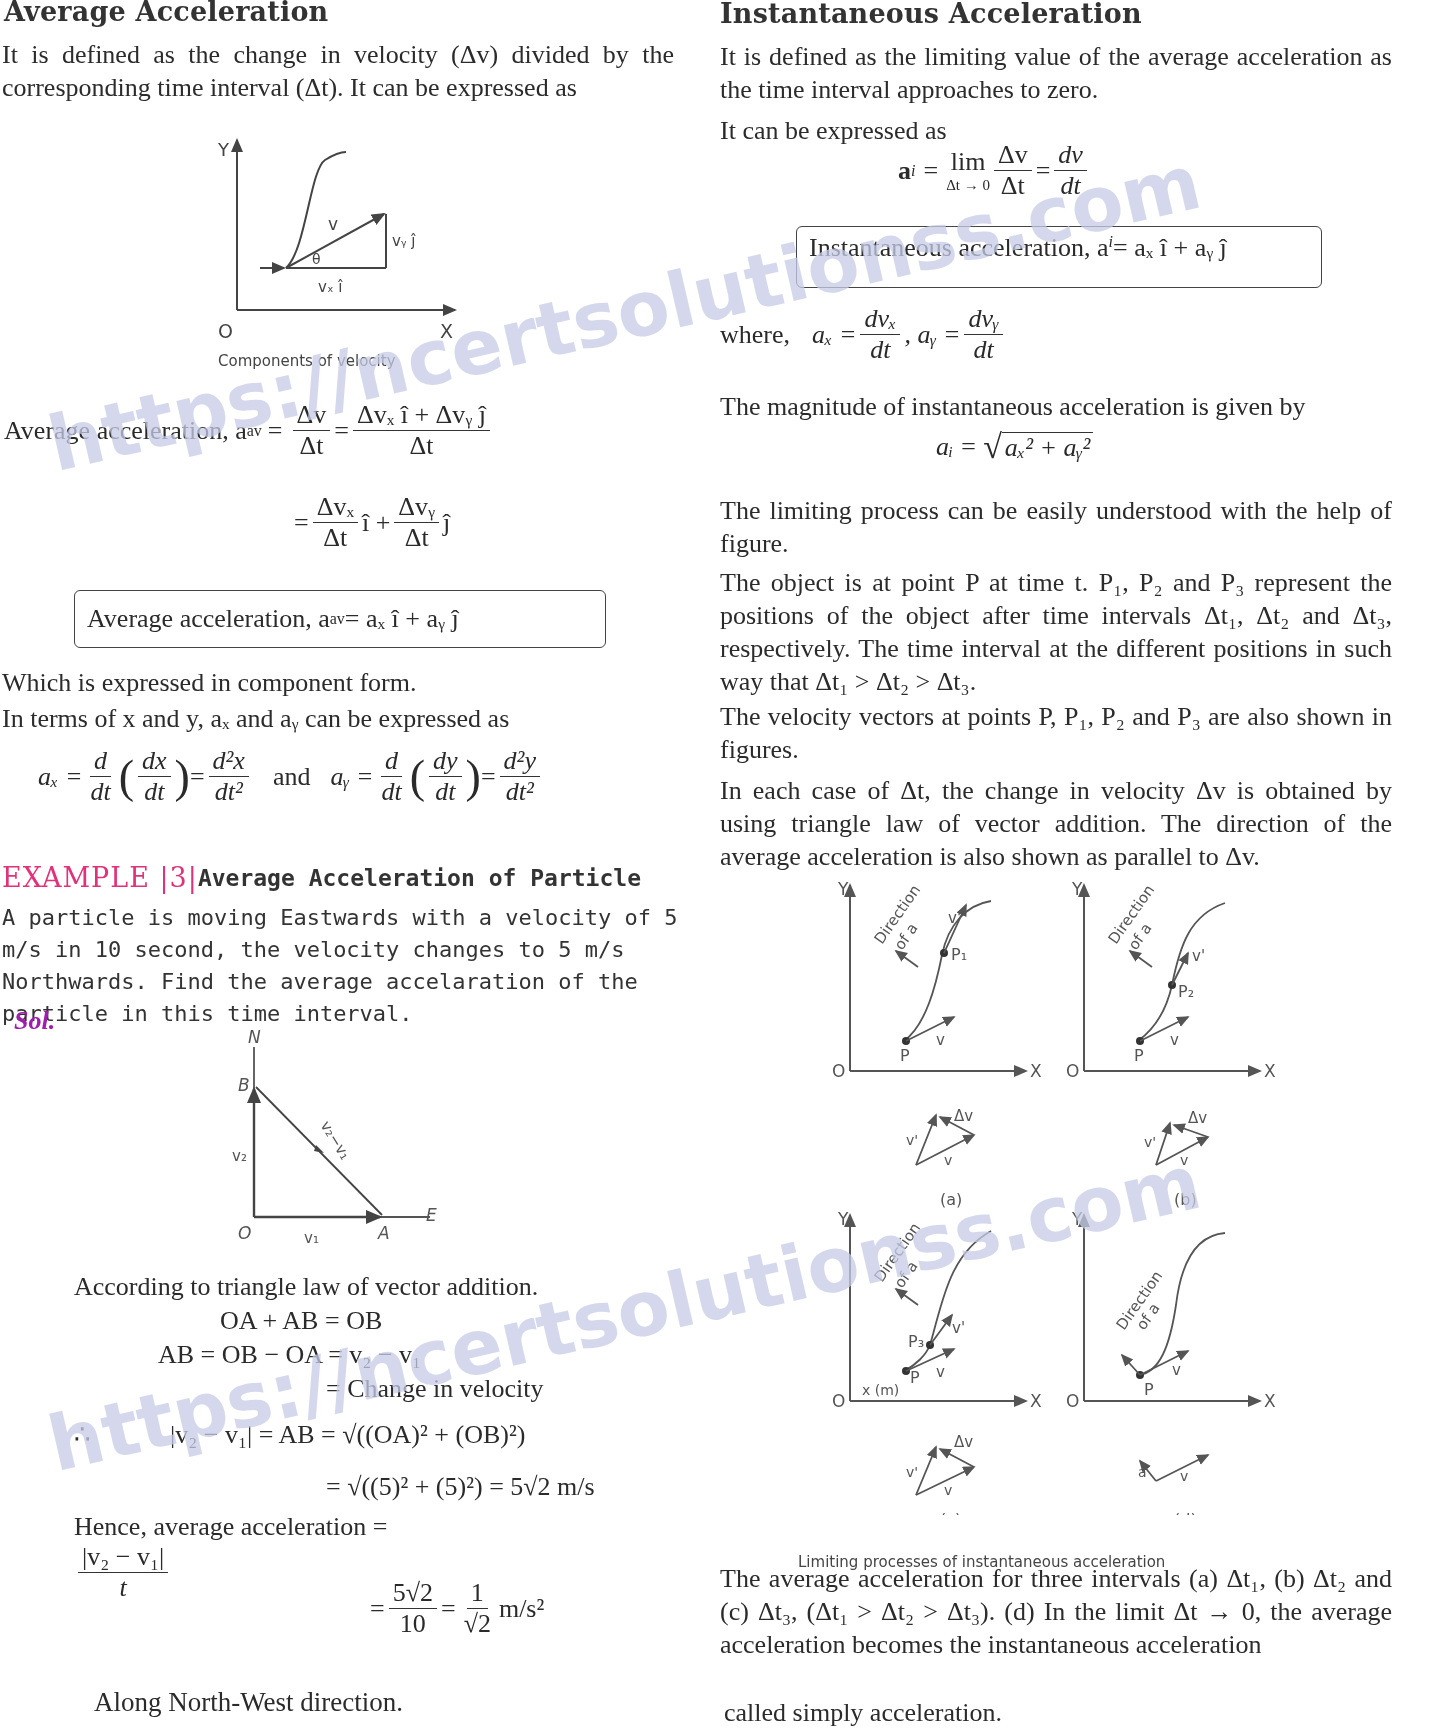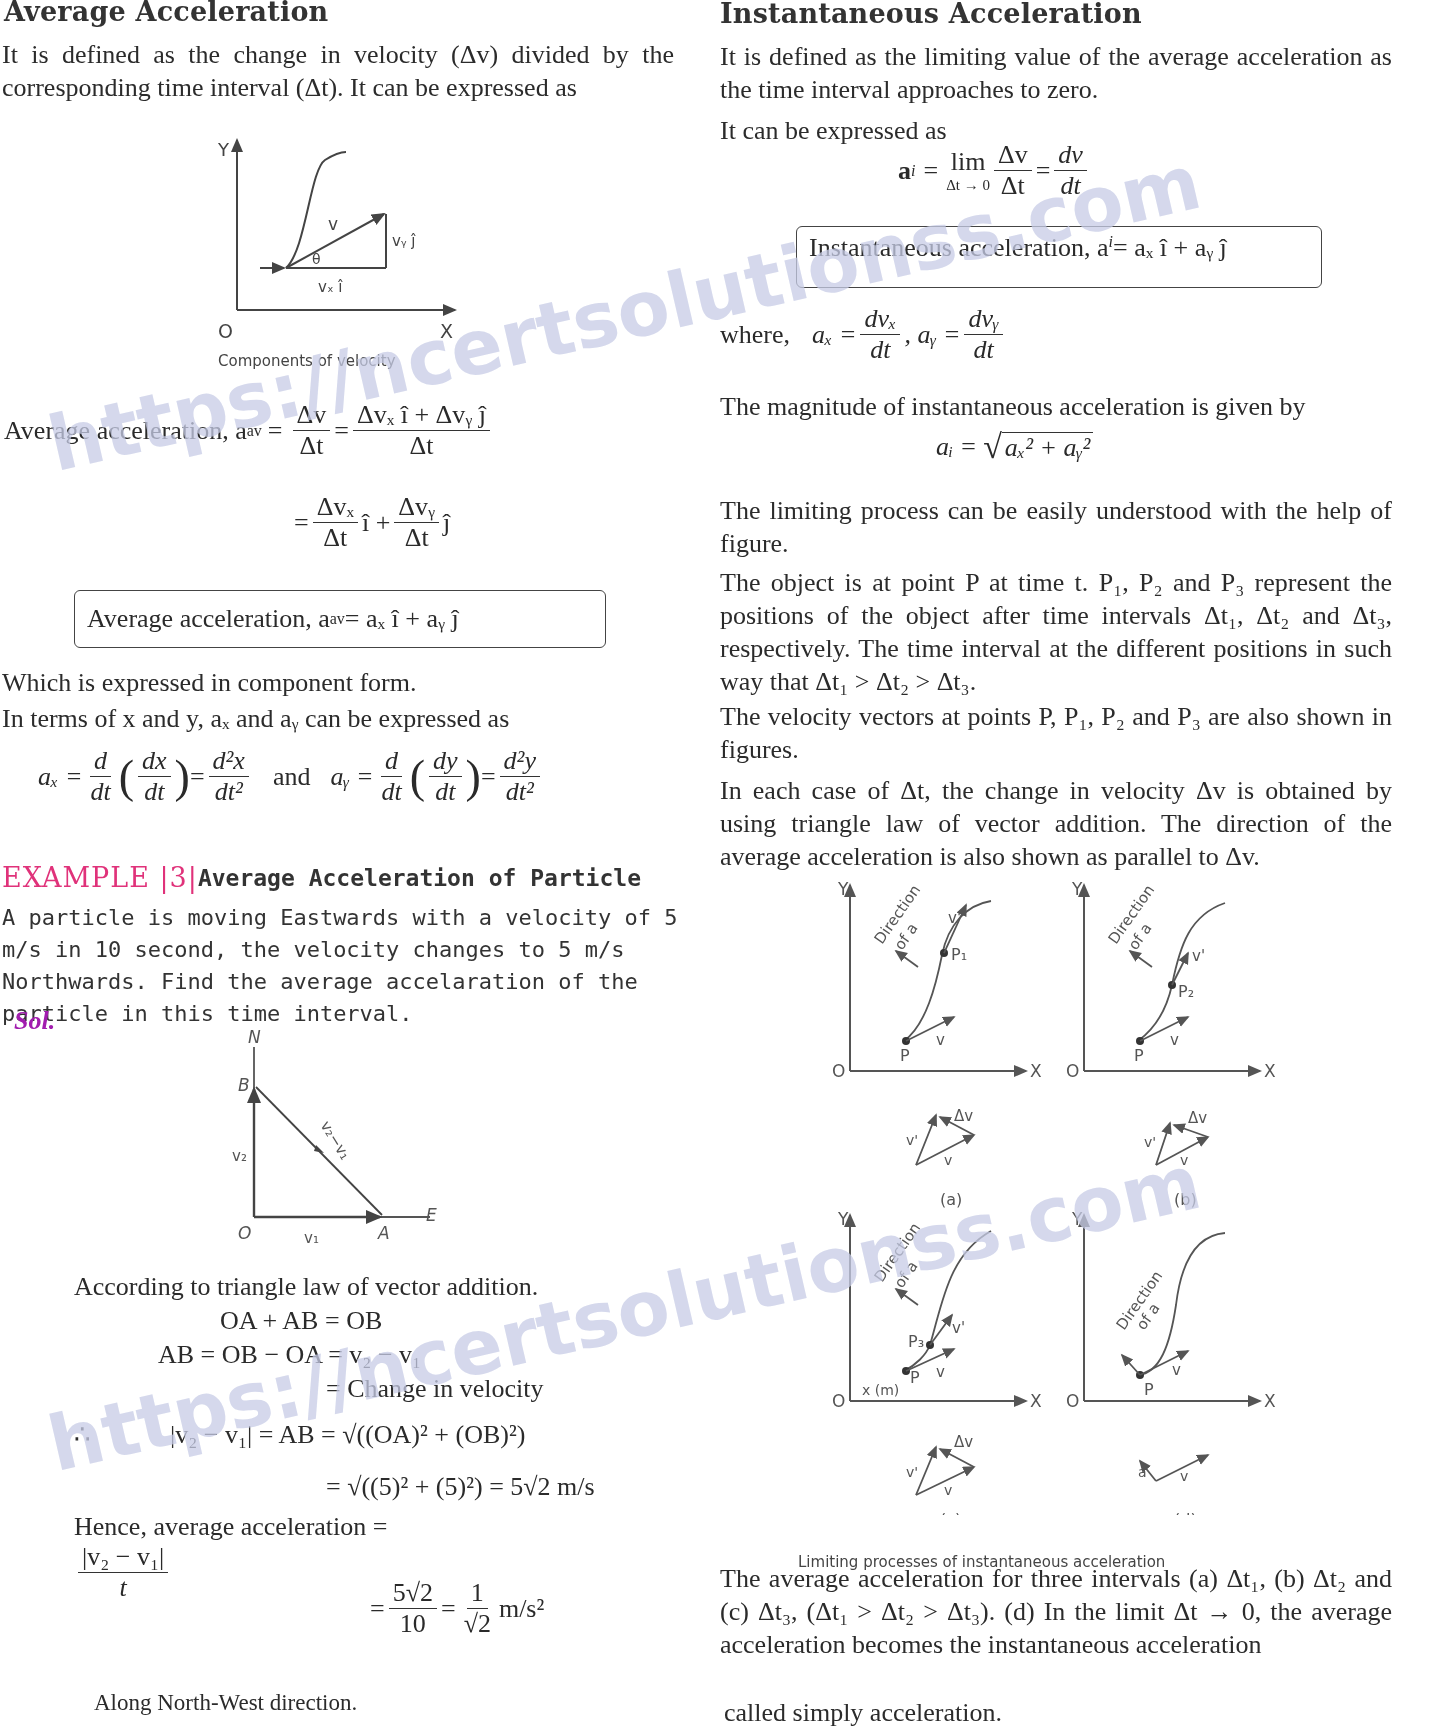--- a/index.html
+++ b/index.html
@@ -175,21 +175,21 @@
       <span class="n">5√2</span>
       <span class="d">10</span>
     </span>
   <span>=</span>
   <span class="frac">
       <span class="n">1</span>
       <span class="d">√2</span>
     </span>
   <span>m/s²</span>
 </div>
-<div class="abs p" style="left:94px;top:1686px;font-size:23px;">Along North-West direction.</div>
+<div class="abs p" style="left:94px;top:1686px;font-size:27px;">Along North-West direction.</div>
 
 <div class="abs h" style="left:720px;top:-2px;">Instantaneous Acceleration</div>
 <div class="abs p j" style="left:720px;top:40px;width:672px;">It is defined as the limiting value of the average acceleration as the time interval approaches to zero.</div>
 <div class="abs p" style="left:720px;top:114px;">It can be expressed as</div>
 
 <div class="abs eq" style="left:898px;top:140px;display:flex;align-items:center;">
   <b class="v">a</b>
     <sub><i>i</i></sub>
   <span style="margin:0 8px;">=</span>
   <span style="display:inline-flex;flex-direction:column;align-items:center;">

